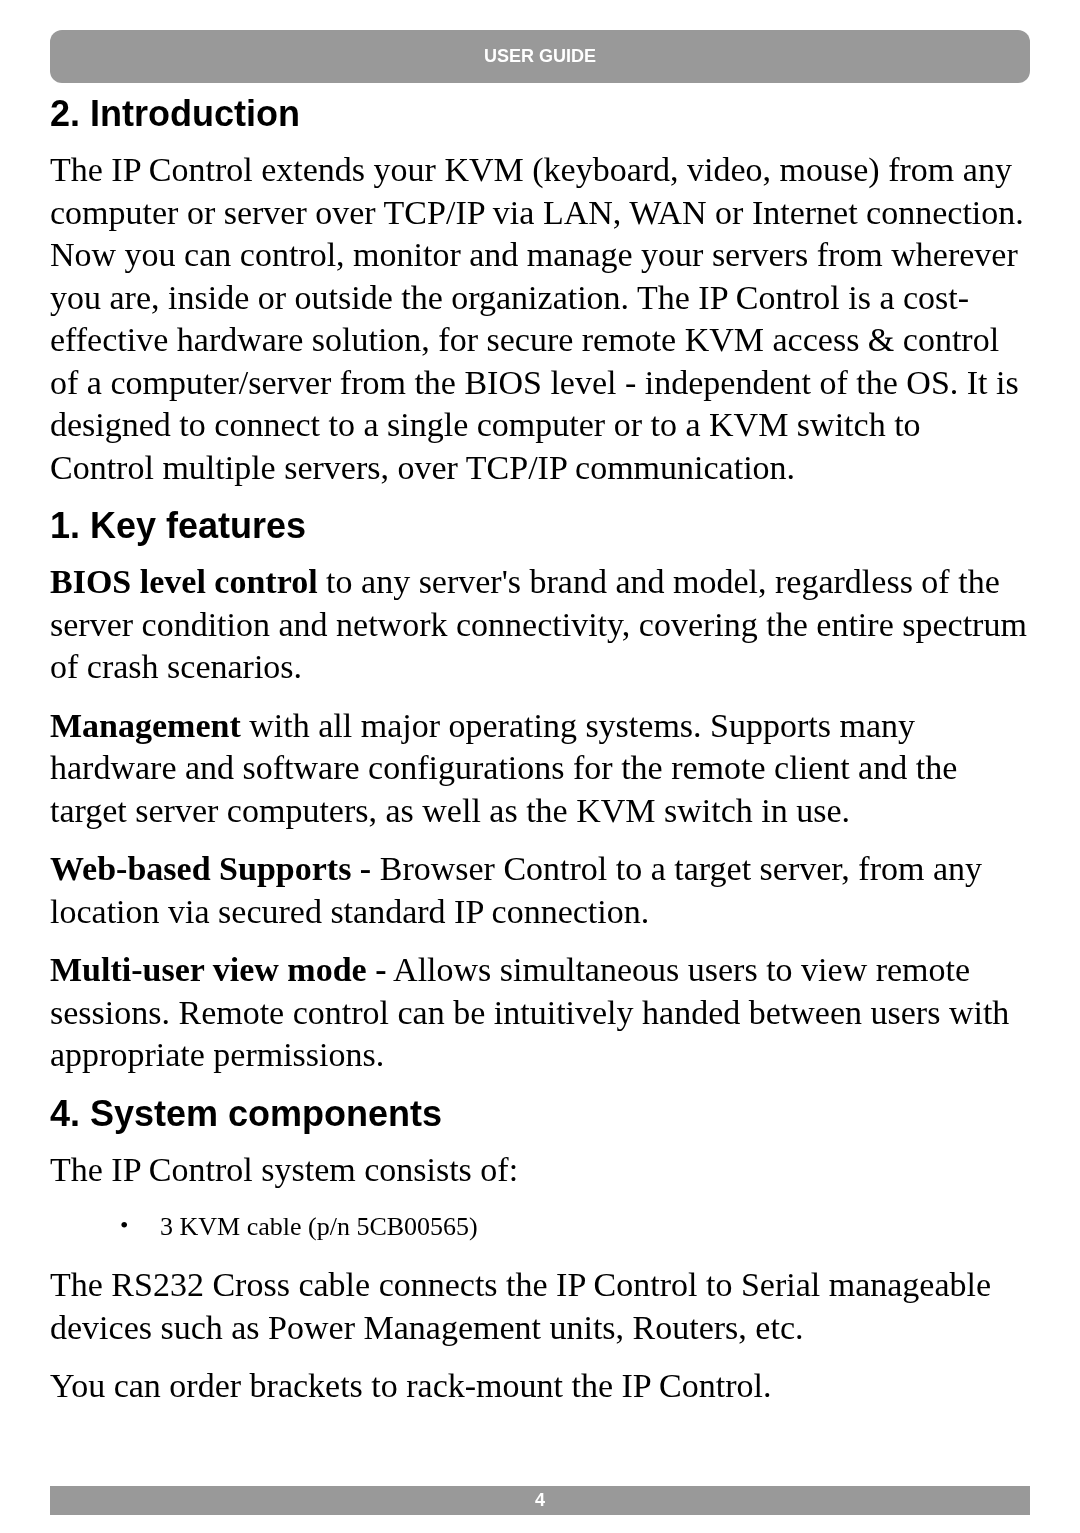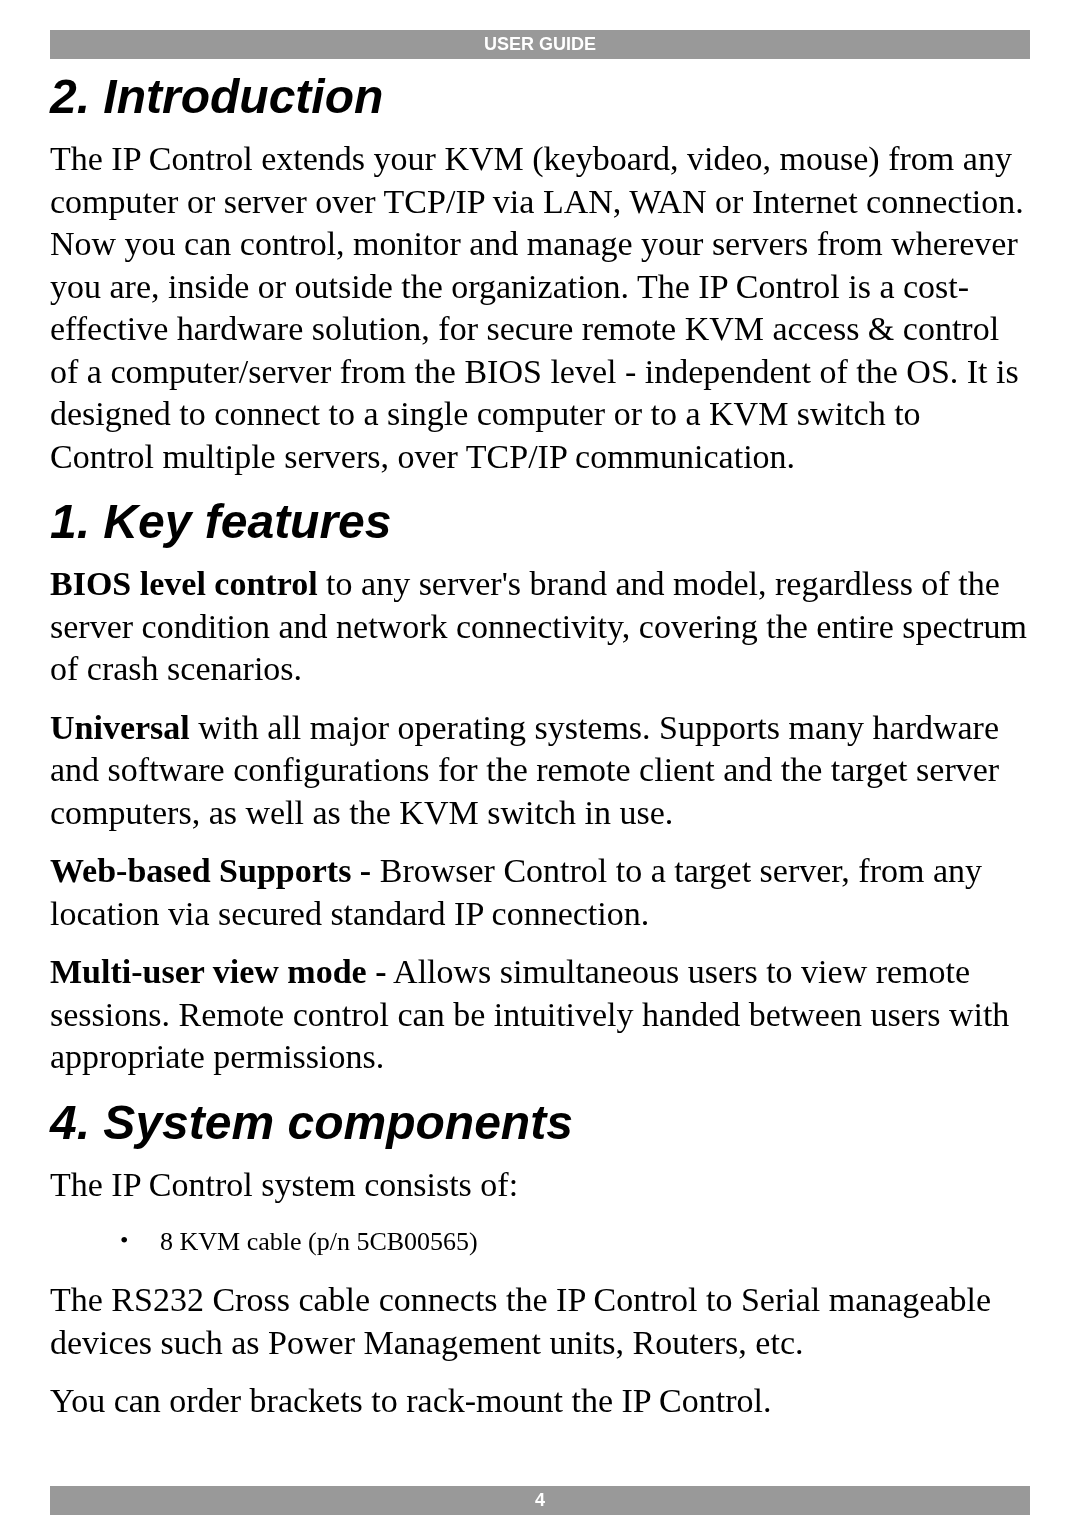--- a/index.html
+++ b/index.html
@@ -16,30 +16,30 @@
       padding: 30px 50px 0 50px;
       position: relative;
     }
     .header-bar {
       background: #999999;
       color: #ffffff;
       text-align: center;
       font-family: Arial, Helvetica, sans-serif;
       font-weight: bold;
       font-size: 18px;
-      padding: 4px 0;
+      padding: 16px 0;
       margin-bottom: 10px;
+      border-radius: 12px;
     }
     h2.section-heading {
       font-family: Arial, Helvetica, sans-serif;
       font-weight: bold;
-      font-size: 48px;
+      font-size: 36px;
       margin-top: 8px;
       margin-bottom: 14px;
-      font-style: italic;
     }
     p.body-text {
       font-size: 34px;
       line-height: 1.25;
       margin-bottom: 16px;
     }
     .bold-inline {
       font-weight: bold;
       text-align: center;
     }
@@ -85,37 +85,37 @@
 <h2 class="section-heading">2. Introduction</h2>
 <p class="body-text">The IP Control extends your KVM (keyboard, video, mouse) from any computer or server over TCP/IP via LAN, WAN or Internet connection. Now you can control, monitor and manage your servers from wherever you are, inside or outside the organization. The IP Control is a cost-effective hardware solution, for secure remote KVM access &amp; control of a computer/server from the BIOS level - independent of the OS. It is designed to connect to a single computer or to a KVM switch to Control multiple servers, over TCP/IP communication.</p>
 
 <h2 class="section-heading">1. Key features</h2>
 
 <p class="body-text">
   <span class="bold-inline">BIOS level control</span><span> to any server's brand and model, regardless of the server condition and network connectivity, covering the entire spectrum of crash scenarios.</span>
 </p>
 
 <p class="body-text">
-  <span class="bold-inline">Universal</span><span> with all major operating systems. Supports many hardware and software configurations for the remote client and the target server computers, as well as the KVM switch in use.</span>
+  <span class="bold-inline">Management</span><span> with all major operating systems. Supports many hardware and software configurations for the remote client and the target server computers, as well as the KVM switch in use.</span>
 </p>
 
 <p class="body-text">
   <span class="bold-inline">Web-based Supports -</span><span> Browser Control to a target server, from any location via secured standard IP connection.</span>
 </p>
 
 <p class="body-text">
   <span class="bold-inline">Multi-user view mode -</span><span> Allows simultaneous users to view remote sessions. Remote control can be intuitively handed between users with appropriate permissions.</span>
 </p>
 
 <h2 class="section-heading">4. System components</h2>
 
 <p class="body-text">The IP Control system consists of:</p>
 
 <ul class="bullet-list">
-  <li>8 KVM cable (p/n 5CB00565)</li>
+  <li>3 KVM cable (p/n 5CB00565)</li>
 </ul>
 
 <p class="body-text">The RS232 Cross cable connects the IP Control to Serial manageable devices such as Power Management units, Routers, etc.</p>
 <p class="body-text">You can order brackets to rack-mount the IP Control.</p>
 
 <div class="footer-bar">
   <span>4</span>
 </div>
 
 </body></html>

